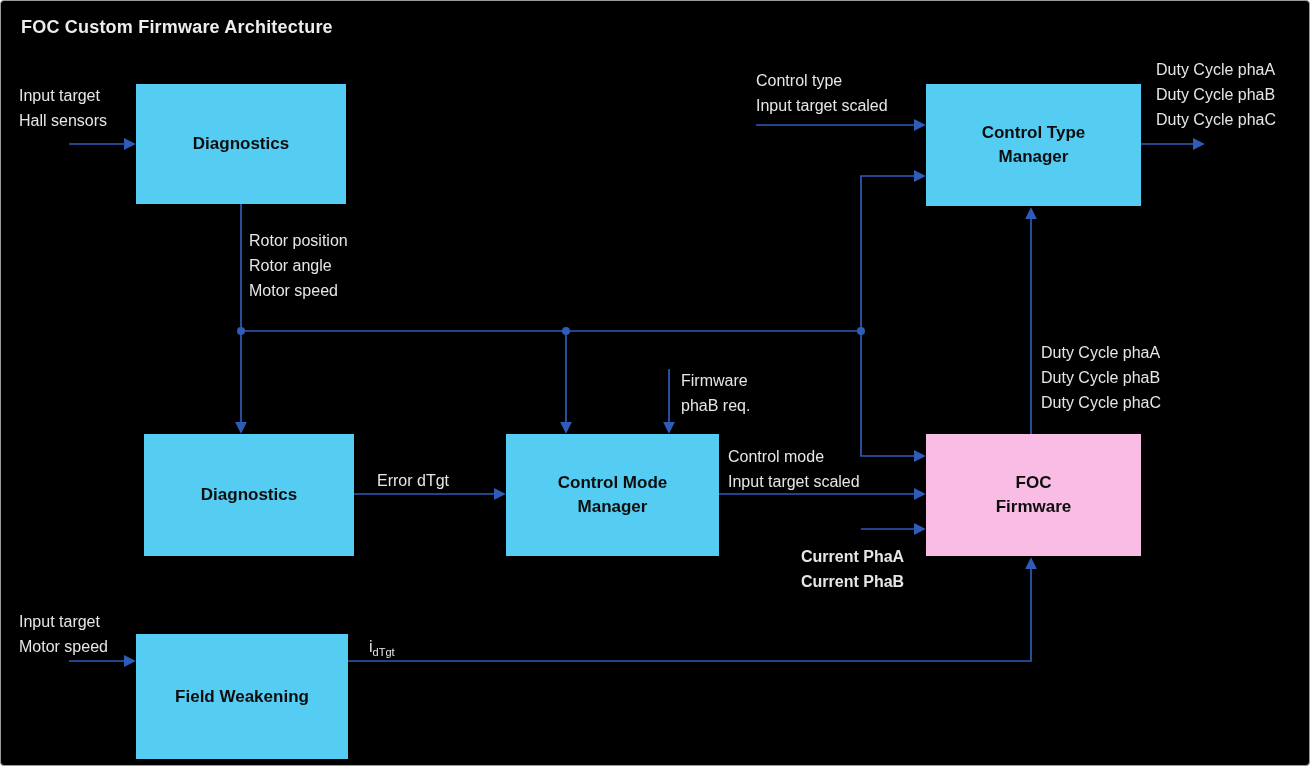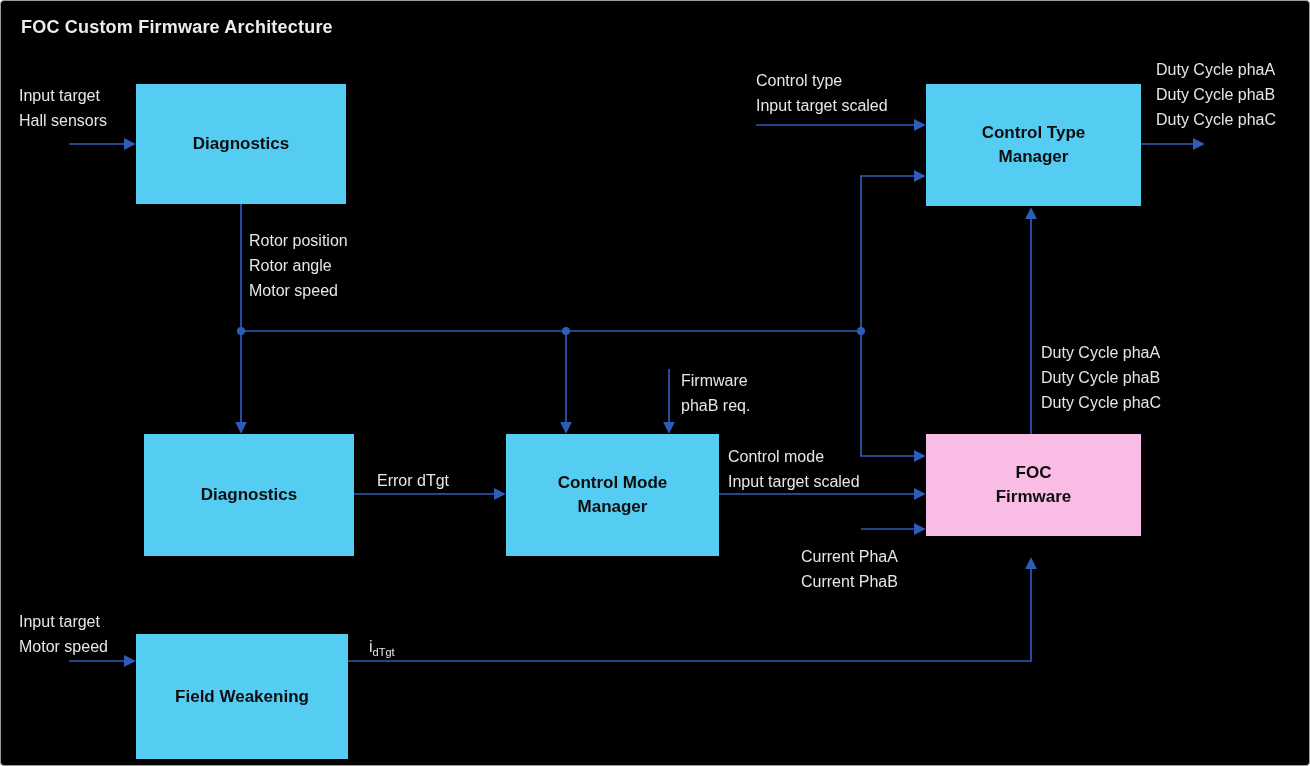--- a/index.html
+++ b/index.html
@@ -100,21 +100,21 @@
     <div>Diagnostics</div>
   </div>
 
   <div class="block cyan" style="left:505px;top:433px;width:213px;height:122px;">
     <div>
       <div>Control Mode</div>
       <div>Manager</div>
     </div>
   </div>
 
-  <div class="block pink" style="left:925px;top:433px;width:215px;height:102px;">
+  <div class="block pink" style="left:925px;top:433px;width:215px;height:122px;">
     <div>
       <div>FOC</div>
       <div>Firmware</div>
     </div>
   </div>
 
   <div class="block cyan" style="left:135px;top:604px;width:212px;height:125px;margin-top:29px;">
     <div>Field Weakening</div>
   </div>
 
@@ -153,21 +153,21 @@
 
   <div class="edge-label" style="left:376px;top:467px;">
     <div>Error dTgt</div>
   </div>
 
   <div class="edge-label" style="left:727px;top:443px;">
     <div>Control mode</div>
     <div>Input target scaled</div>
   </div>
 
-  <div class="edge-label" style="left:800px;top:543px;">
+  <div class="edge-label" style="left:800px;top:543px;font-weight:bold;">
     <div>Current PhaA</div>
     <div>Current PhaB</div>
   </div>
 
   <div class="edge-label" style="left:18px;top:608px;">
     <div>Input target</div>
     <div>Motor speed</div>
   </div>
 
   <div class="edge-label" style="left:368px;top:633px;">

